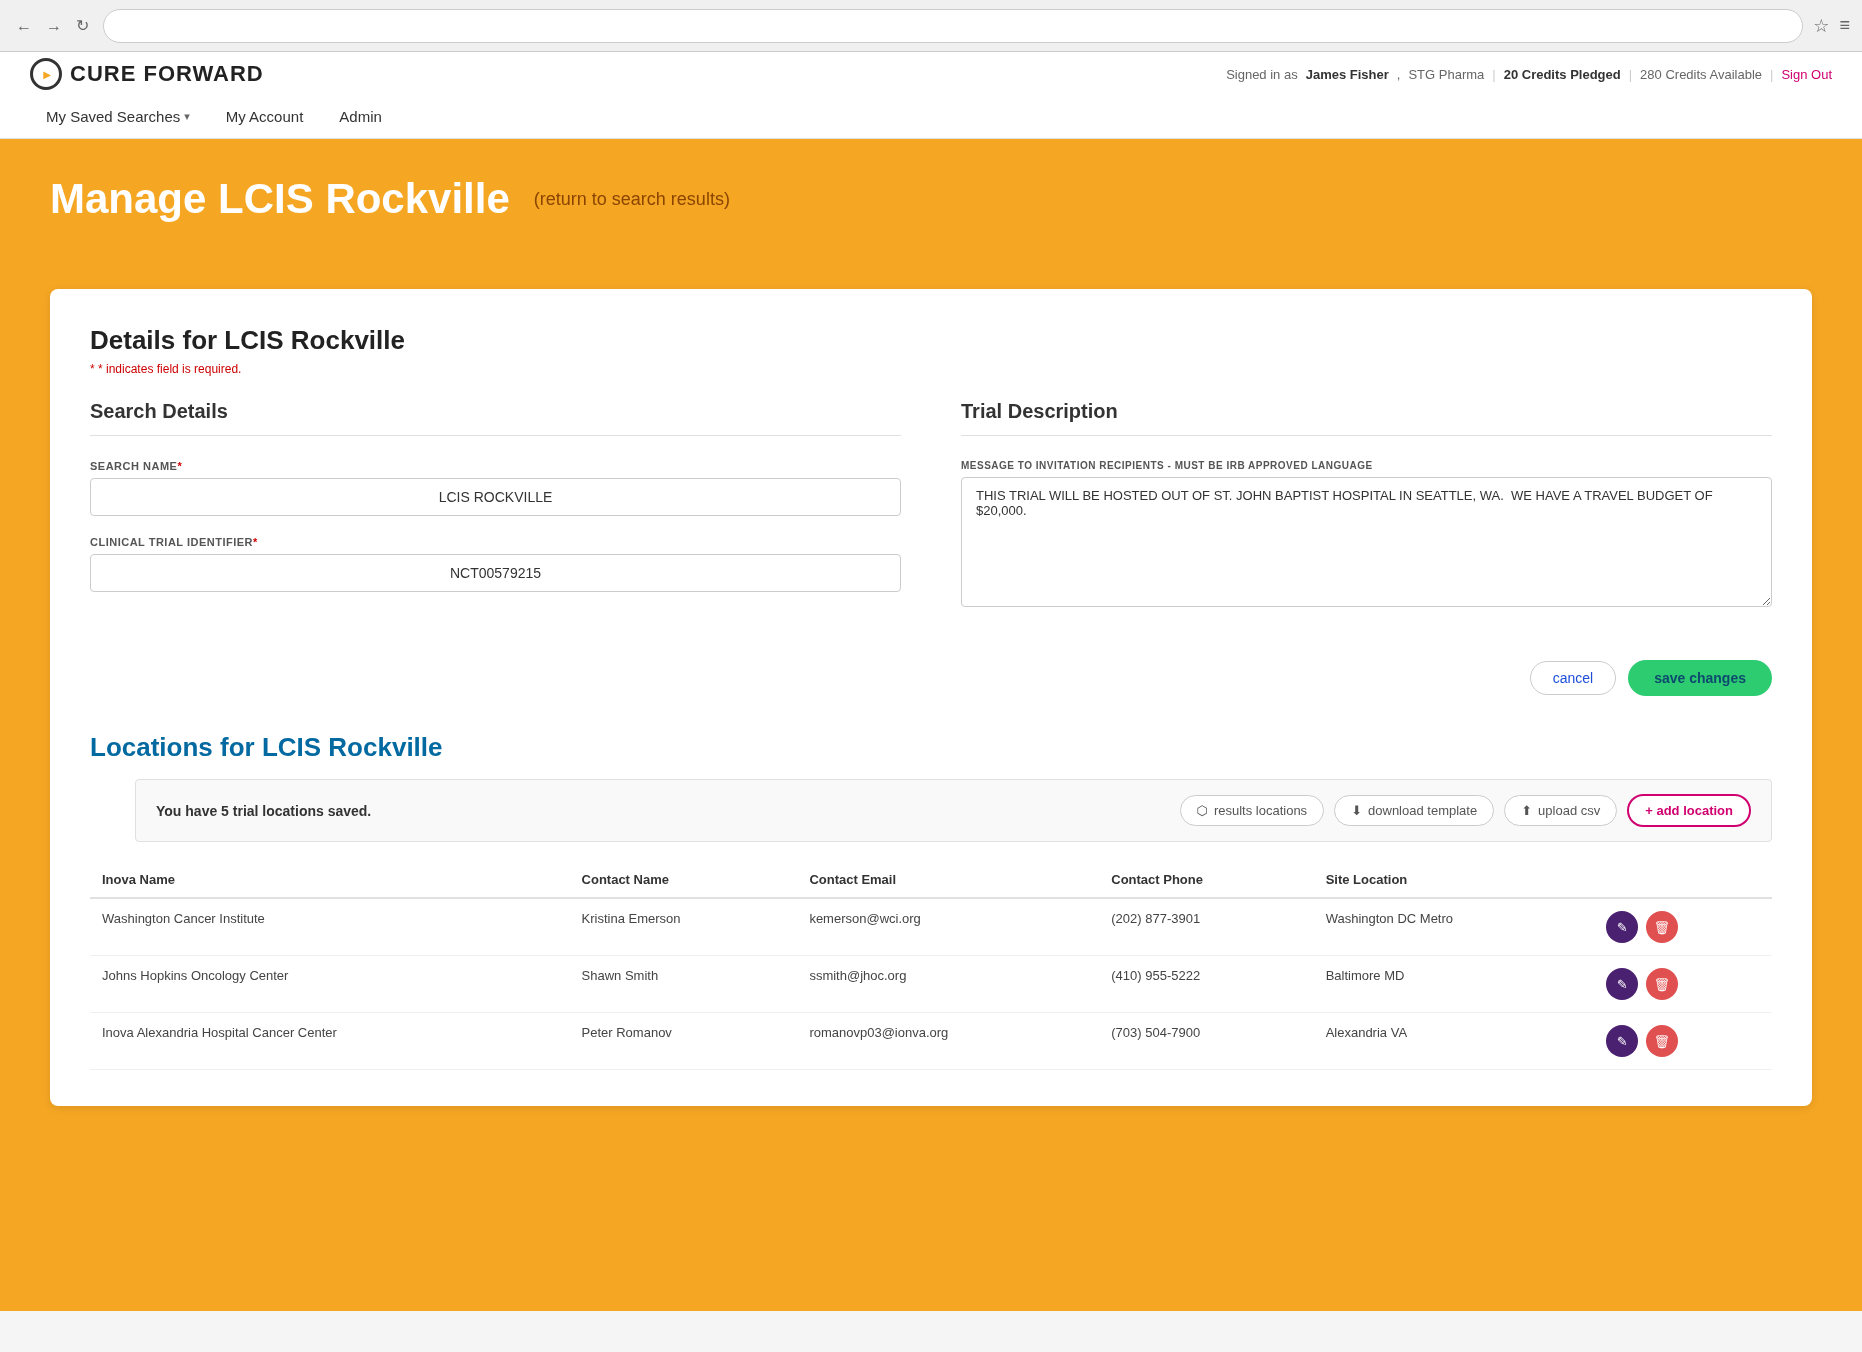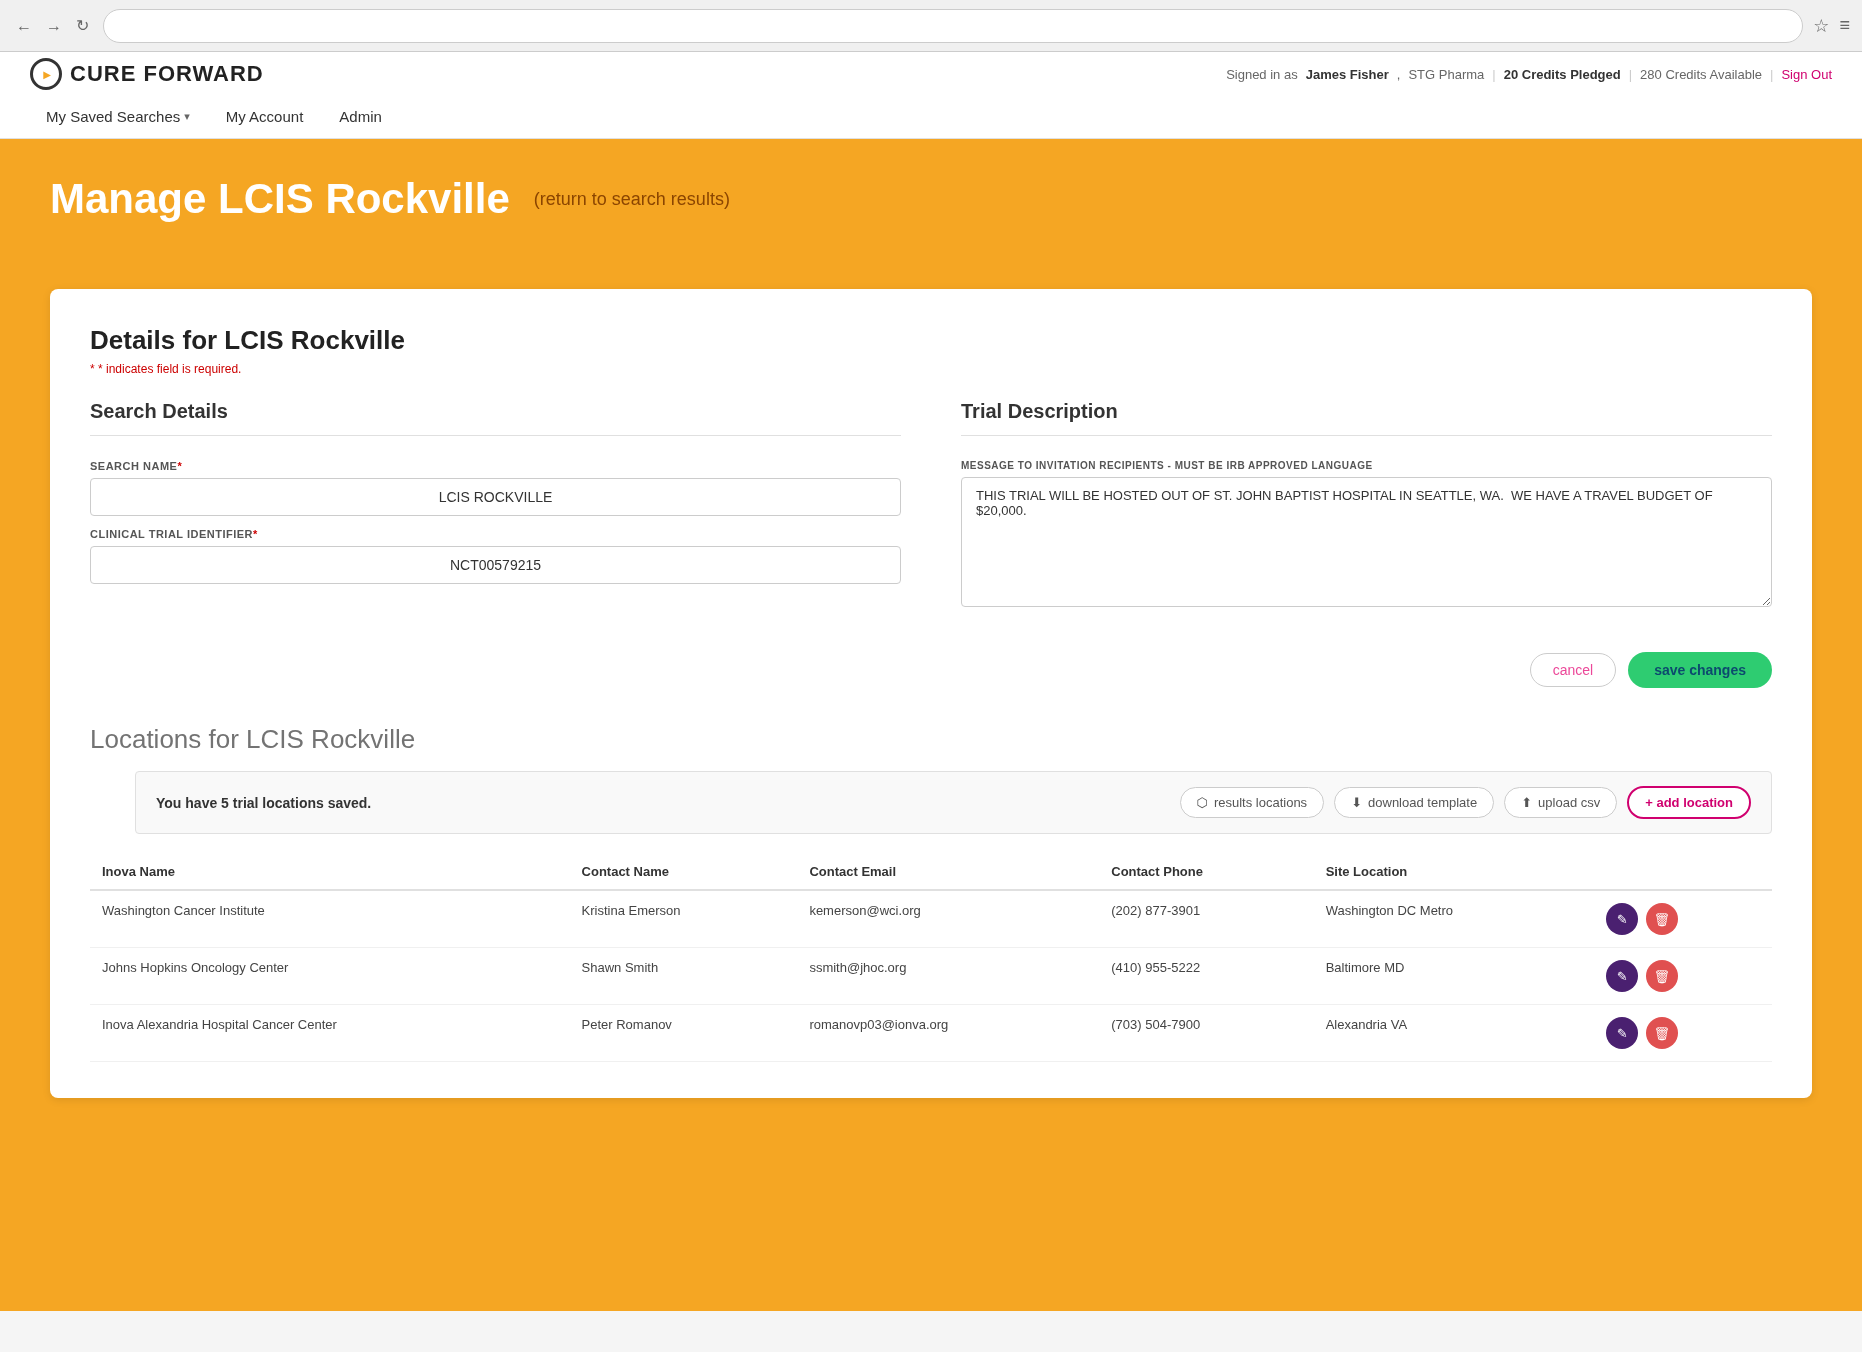--- a/index.html
+++ b/index.html
@@ -92,21 +92,21 @@
     .card-title { font-size: 26px; font-weight: 700; color: #222; margin-bottom: 6px; }
     .required-note { font-size: 12px; color: #c00; margin-bottom: 24px; }
     .required-note span { color: #c00; }
 
     .form-sections { display: flex; gap: 60px; margin-bottom: 30px; }
     .form-left { flex: 1; }
     .form-right { flex: 1; }
 
     .section-title { font-size: 20px; font-weight: 600; color: #333; margin-bottom: 24px; border-bottom: 1px solid #e0e0e0; padding-bottom: 12px; }
 
-    .form-group { margin-bottom: 12px; }
+    .form-group { margin-bottom: 20px; }
     .form-label {
       display: block;
       font-size: 11px;
       font-weight: 700;
       letter-spacing: 0.5px;
       color: #555;
       margin-bottom: 6px;
       text-transform: uppercase;
     }
     .form-label .req { color: #c00; }
@@ -135,35 +135,35 @@
     .msg-label { font-size: 10px; font-weight: 700; letter-spacing: 0.5px; color: #555; margin-bottom: 6px; text-transform: uppercase; }
 
     .form-actions { display: flex; justify-content: flex-end; gap: 12px; align-items: center; margin-bottom: 36px; }
     .btn-cancel {
       background: white;
       border: 1px solid #ccc;
       border-radius: 20px;
       padding: 8px 22px;
       cursor: pointer;
       font-size: 14px;
-      color: #ec4899;
+      color: #1d4ed8;
     }
     .btn-save {
       background: #2ecc71;
       border: none;
       border-radius: 20px;
       padding: 10px 26px;
       cursor: pointer;
       font-size: 14px;
       color: #0c4a6e;
       font-weight: 600;
     }
 
     
-    .locations-title { font-size: 26px; font-weight: 400; color: #737373; margin-bottom: 16px; }
+    .locations-title { font-size: 26px; font-weight: 700; color: #0369a1; margin-bottom: 16px; }
     .locations-bar {
       background: #f9f9f9;
       border: 1px solid #e0e0e0;
       border-radius: 4px;
       padding: 14px 20px;
       display: flex;
       align-items: center;
       justify-content: space-between;
       margin-bottom: 20px;
       margin-left: 45px;

